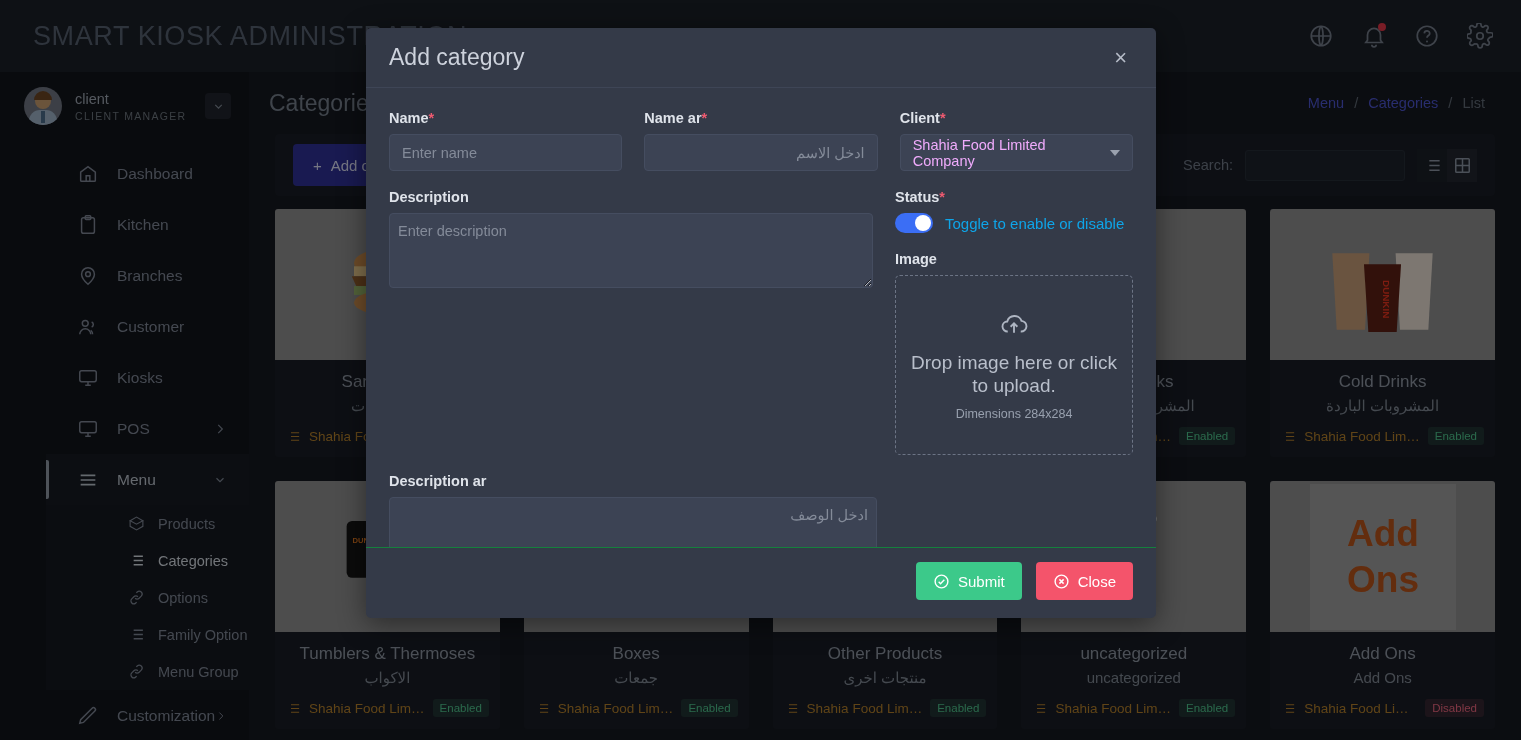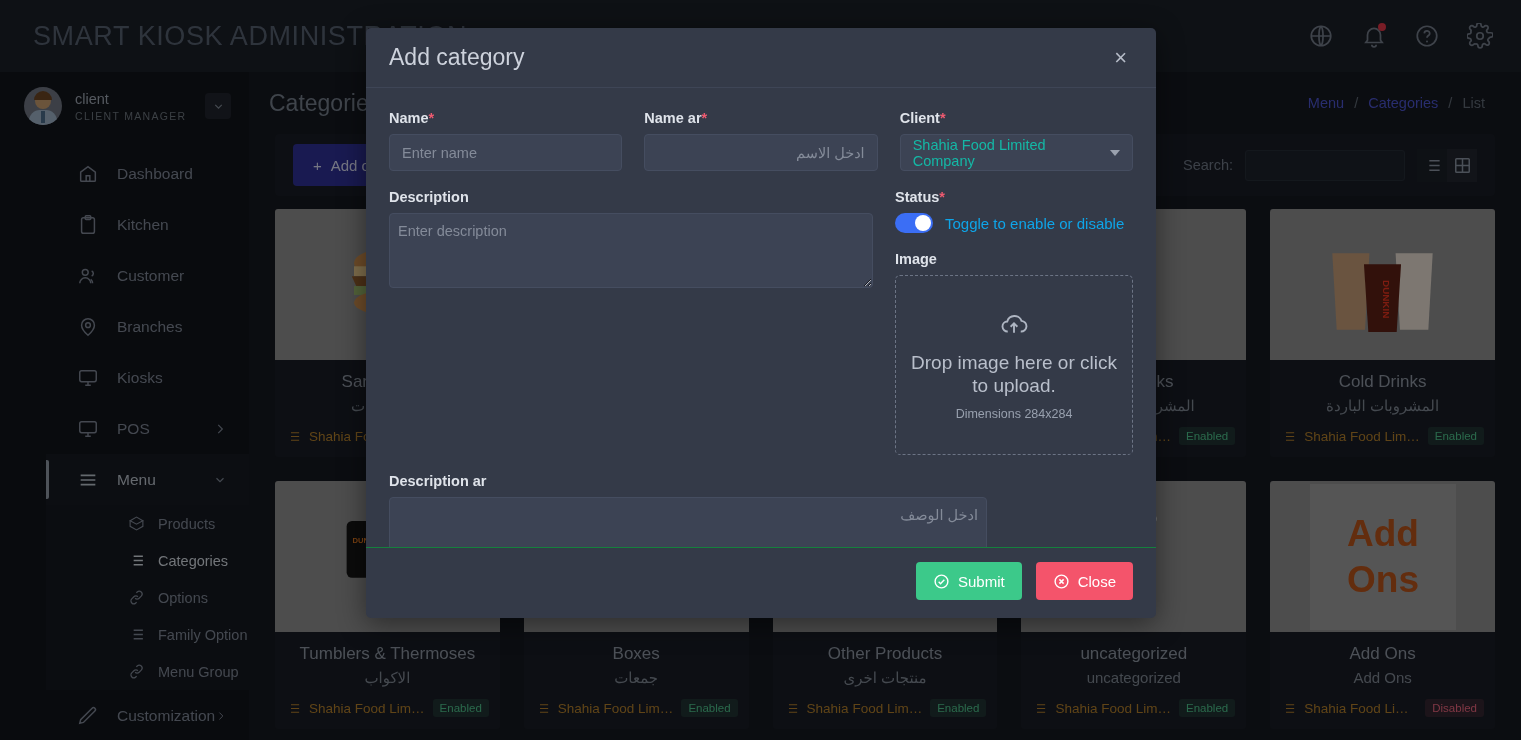--- a/index.html
+++ b/index.html
@@ -179,21 +179,21 @@
   .flabel .req { color: #ef5a70; font-weight: bold; }
   .finput {
     width: 100%; height: 37px; background: #3c4354; border: 1px solid #454d60;
     border-radius: 4px; color: #d3d8e1; font-size: 14.5px; padding: 0 12px;
     font-family: "Liberation Sans", sans-serif; outline: none;
   }
   .finput::placeholder { color: #848b99; }
   .finput.rtl { direction: rtl; text-align: right; }
   .fselect {
     width: 100%; height: 37px; background: #3c4354; border: 1px solid #454d60;
-    border-radius: 4px; color: #14b8a6; font-size: 14.5px; padding: 0 12px;
+    border-radius: 4px; color: #f0abfc; font-size: 14.5px; padding: 0 12px;
     display: flex; align-items: center; cursor: pointer;
   }
   .fselect .caret {
     margin-left: auto; width: 0; height: 0; border-left: 5px solid transparent;
     border-right: 5px solid transparent; border-top: 6px solid #9aa1ae;
   }
   .ftext {
     width: 100%; height: 75px; background: #3c4354; border: 1px solid #454d60;
     border-radius: 4px; color: #d3d8e1; font-size: 14.5px; padding: 9px 8px;
     font-family: "Liberation Sans", sans-serif; outline: none; resize: vertical;
@@ -309,35 +309,35 @@
             <svg viewBox="0 0 24 24" fill="none" stroke="currentColor" stroke-width="1.6">
               <rect x="5" y="4" width="14" height="17" rx="2"></rect>
               <rect x="9" y="2" width="6" height="4" rx="1"></rect>
             </svg>
           </span>
         <span class="nlabel">Kitchen</span>
       </div>
       <div class="navitem">
         <span class="ni">
             <svg viewBox="0 0 24 24" fill="none" stroke="currentColor" stroke-width="1.6">
+              <path d="M12 21s7-6.2 7-11a7 7 0 10-14 0c0 4.8 7 11 7 11z"></path>
+              <circle cx="12" cy="10" r="2.6"></circle>
+            </svg>
+          </span>
+        <span class="nlabel">Branches</span>
+      </div>
+      <div class="navitem">
+        <span class="ni">
+            <svg viewBox="0 0 24 24" fill="none" stroke="currentColor" stroke-width="1.6">
               <circle cx="9" cy="8" r="3.2"></circle>
               <path d="M3 20a6 6 0 0112 0"></path>
               <path d="M16 6.5a3 3 0 010 5.5M17 20a6 6 0 00-2-4.4"></path>
             </svg>
           </span>
         <span class="nlabel">Customer</span>
-      </div>
-      <div class="navitem">
-        <span class="ni">
-            <svg viewBox="0 0 24 24" fill="none" stroke="currentColor" stroke-width="1.6">
-              <path d="M12 21s7-6.2 7-11a7 7 0 10-14 0c0 4.8 7 11 7 11z"></path>
-              <circle cx="12" cy="10" r="2.6"></circle>
-            </svg>
-          </span>
-        <span class="nlabel">Branches</span>
       </div>
       <div class="navitem">
         <span class="ni">
             <svg viewBox="0 0 24 24" fill="none" stroke="currentColor" stroke-width="1.6">
               <rect x="3" y="4" width="18" height="12" rx="2"></rect>
               <path d="M9 20h6M12 16v4"></path>
             </svg>
           </span>
         <span class="nlabel">Kiosks</span>
       </div>
@@ -748,21 +748,21 @@
                   <path d="M7 18a4 4 0 01-.4-8A6 6 0 0118 9.5a3.8 3.8 0 01-.6 8.5"></path>
                   <path d="M12 19v-7M9.3 14.2L12 11.5l2.7 2.7"></path>
                 </svg>
             </span>
             <div class="dztext">Drop image here or click to upload.</div>
             <div class="dzdim">Dimensions 284x284</div>
           </div>
         </div>
       </div>
 
-      <div class="fgroup" style="width:598px">
+      <div class="fgroup" style="width:488px">
         <label class="flabel">Description ar</label>
         <textarea class="ftext rtl" placeholder="ادخل الوصف" style=""></textarea>
       </div>
 
     </div>
 
     <div class="mfoot">
       <button class="btn submit">
         <span>
             <svg viewBox="0 0 24 24" fill="none" stroke="currentColor" stroke-width="2">

